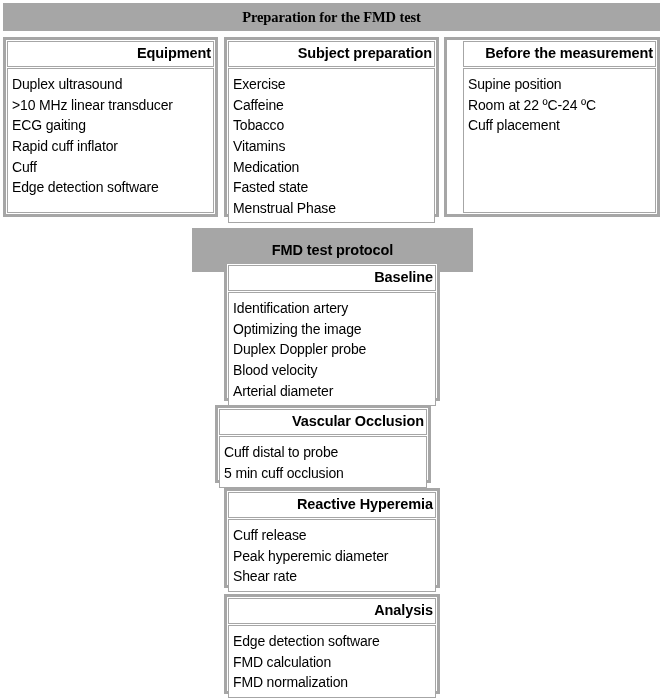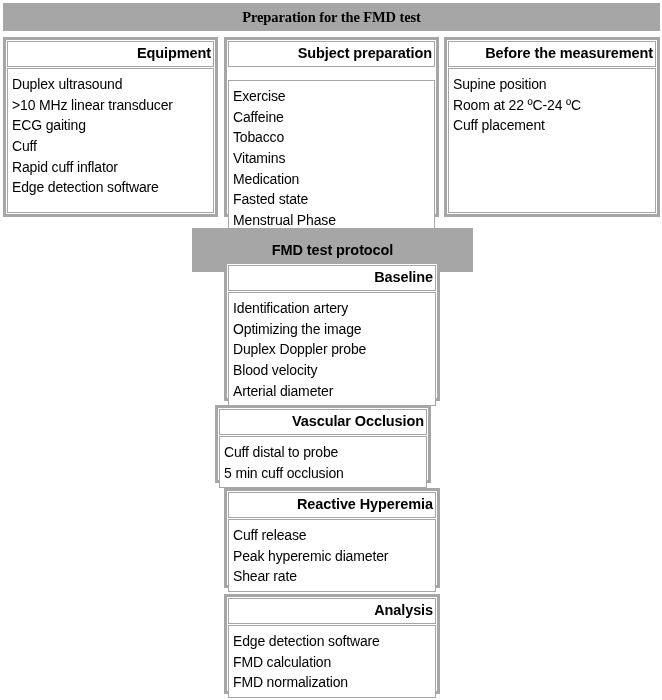--- a/index.html
+++ b/index.html
@@ -67,22 +67,22 @@
     padding: 5px 4px 4px 4px;
     letter-spacing: -0.15px;
   }
   .panel-body .line { display: block; white-space: nowrap; }
 
   
   #top-banner { left: 3px;  top: 3px;   width: 657px; height: 28px; font-family: Liberation Serif, serif; }
 
   
   #panel-equipment  { left: 3px;   top: 37px; width: 215px; height: 180px; }
-  #panel-subject    { left: 224px; top: 37px; width: 215px; height: 180px; gap: 12px; }
-  #panel-before     { left: 444px; top: 37px; width: 216px; height: 180px; }
+  #panel-subject    { left: 224px; top: 37px; width: 215px; height: 180px; }
+  #panel-before     { left: 444px; top: 37px; width: 216px; height: 180px; padding-left: 15px; }
 
   
   #protocol-banner { left: 192px; top: 228px; width: 281px; height: 44px; }
 
   
   #panel-baseline   { left: 224px; top: 261px; width: 216px; height: 140px; }
   #panel-occlusion  { left: 215px; top: 405px; width: 216px; height: 78px; }
   #panel-hyperemia  { left: 224px; top: 488px; width: 216px; height: 100px; }
   #panel-analysis   { left: 224px; top: 594px; width: 216px; height: 100px; }
 </style>
@@ -92,22 +92,22 @@
 <div class="banner" id="top-banner">
   <span>Preparation for the FMD test</span>
 </div>
 
 <div class="panel" id="panel-equipment">
   <div class="panel-title">Equipment</div>
   <div class="panel-body">
     <span class="line">Duplex ultrasound</span>
     <span class="line">&gt;10 MHz linear transducer</span>
     <span class="line">ECG gaiting</span>
+    <span class="line">Rapid cuff inflator</span>
     <span class="line">Cuff</span>
-    <span class="line">Rapid cuff inflator</span>
     <span class="line">Edge detection software</span>
   </div>
 </div>
 
 <div class="panel" id="panel-subject">
   <div class="panel-title">Subject preparation</div>
   <div class="panel-body">
     <span class="line">Exercise</span>
     <span class="line">Caffeine</span>
     <span class="line">Tobacco</span>

